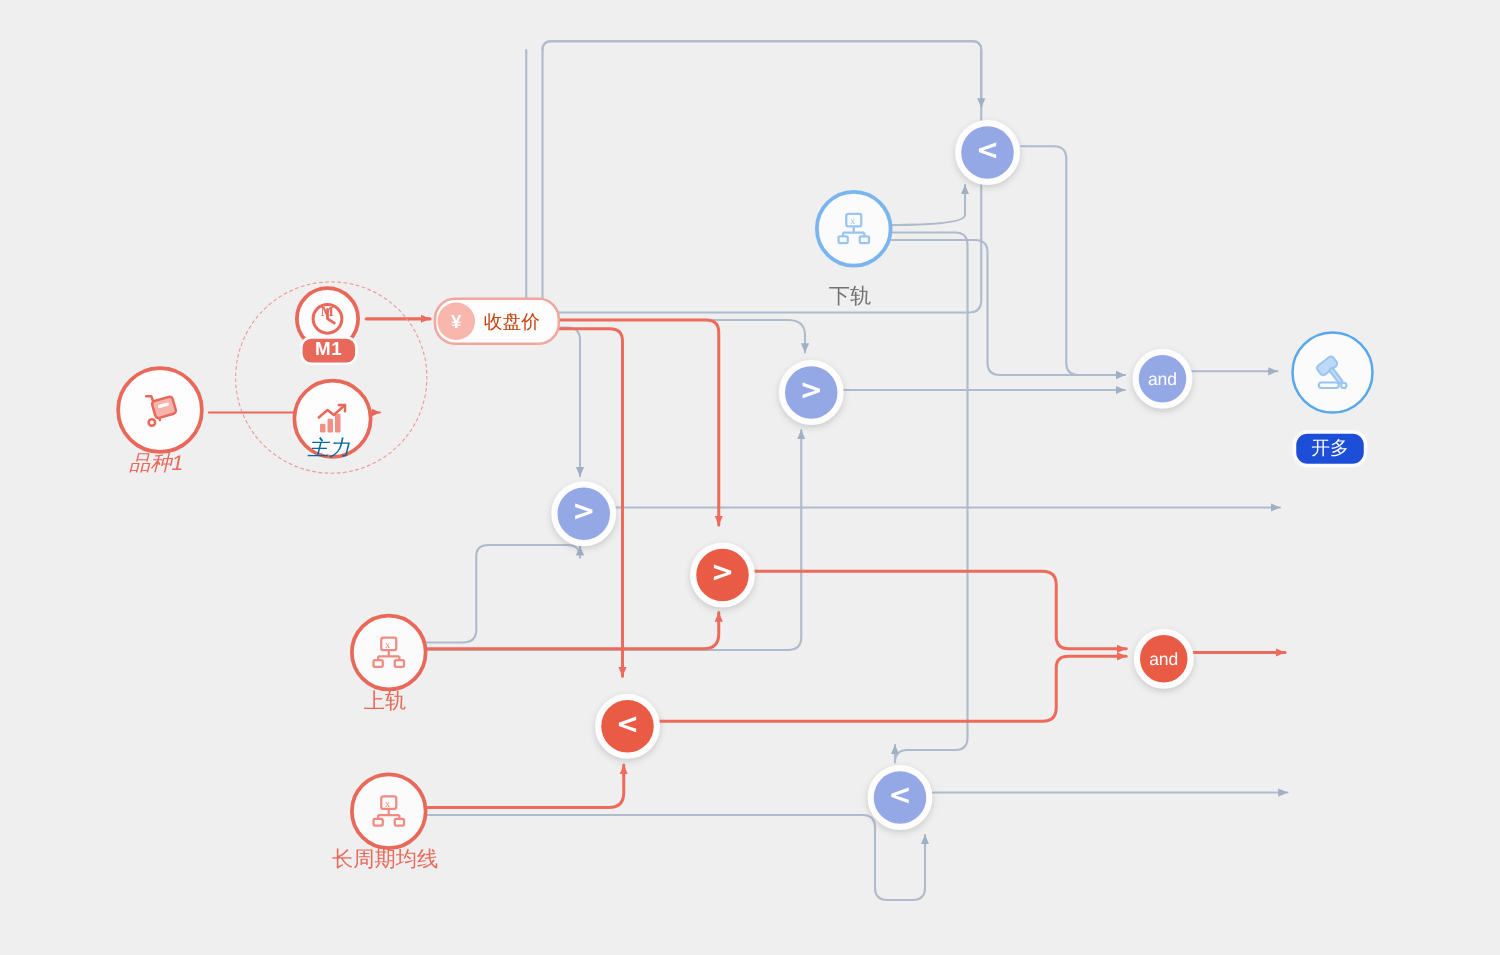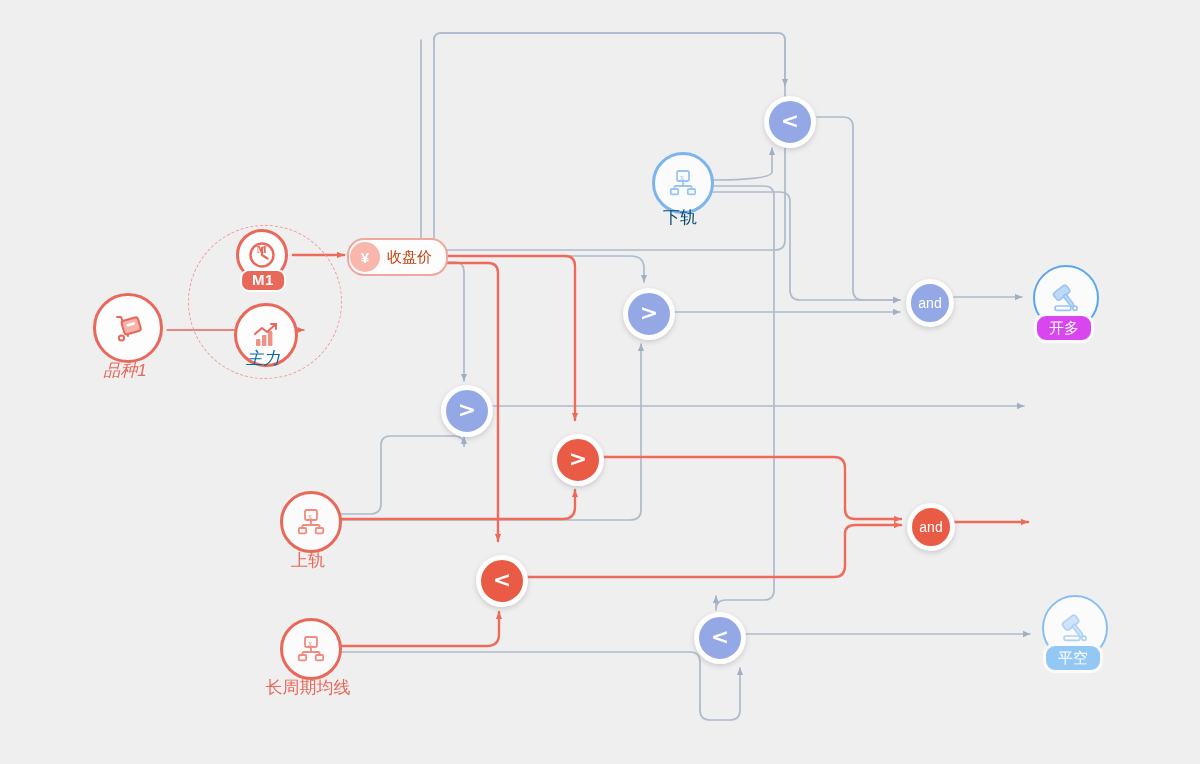--- a/index.html
+++ b/index.html
@@ -123,21 +123,21 @@
     font-size: 15px;
     color: #c2410c;
     white-space: nowrap;
   }
 
   
   .ind-node { width: 56px; height: 56px; background: #fbfbfb; }
   .ind-red  { border: 3px solid #e8685a; }
   .ind-blue { border: 3px solid #7ab5ef; }
   .ind-label-red  { color: #e8685a;  top: 60px; }
-  .ind-label-blue { color: #0c4a6e;  top: 56px; text-align: right; }
+  .ind-label-blue { color: #737373;  top: 75px; text-align: right; }
 
   
   .op-node {
     width: 42px; height: 42px;
     border-radius: 50%;
     border: 5px solid #fdfdfd;
     box-shadow: 0 2px 5px rgba(120,120,130,.30);
     color: #ffffff;
     font-size: 22px;
     font-weight: bold;
@@ -175,21 +175,21 @@
     transform: translateX(-50%);
     top: 48px;
     border-radius: 12px;
     border: 3px solid #fbfbfb;
     font-size: 15px;
     line-height: 17px;
     padding: 3px 12px 4px 12px;
     color: #ffffff;
     white-space: nowrap;
   }
-  .badge-blue-strong { background: #d946ef; }
+  .badge-blue-strong { background: #1d4ed8; margin-top: 31px; }
   .badge-blue-soft   { background: #93c7f4; }
   .badge-red         { background: #e8685a; }
 </style>
 </head>
 <body>
 
 <div id="canvas">
 
   <svg id="edges" viewBox="0 0 1200 764" xmlns="http://www.w3.org/2000/svg">
     <defs>
@@ -397,27 +397,14 @@
         </g>
         <rect x="7" y="26" width="16" height="4.4" rx="2.2" fill="none" stroke="#9ac5f0" stroke-width="1.7"></rect>
         <circle cx="27" cy="28.3" r="2.1" fill="none" stroke="#9ac5f0" stroke-width="1.7"></circle>
       </svg>
     </div>
     <div class="act-badge badge-blue-strong">开多</div>
   </div>
 
 
 
-  <div class="node" style="left:1042px; top:595px; width:62px; height:80px;">
-    <div class="circle-node act-node act-blue-soft" style="left:0; top:0;">
-      <svg width="36" height="36" viewBox="0 0 36 36">
-        <g transform="rotate(-38 18 15)">
-          <rect x="8" y="6" width="16" height="9" rx="2.6" fill="#cfe4fb" stroke="#aed2f5" stroke-width="1.6"></rect>
-          <rect x="15" y="14" width="3.4" height="14" rx="1.4" fill="#cfe4fb" stroke="#aed2f5" stroke-width="1.6"></rect>
-        </g>
-        <rect x="7" y="26" width="16" height="4.4" rx="2.2" fill="none" stroke="#aed2f5" stroke-width="1.7"></rect>
-        <circle cx="27" cy="28.3" r="2.1" fill="none" stroke="#aed2f5" stroke-width="1.7"></circle>
-      </svg>
-    </div>
-    <div class="act-badge badge-blue-soft">平空</div>
-  </div>
 
 </div>
 
 </body></html>

